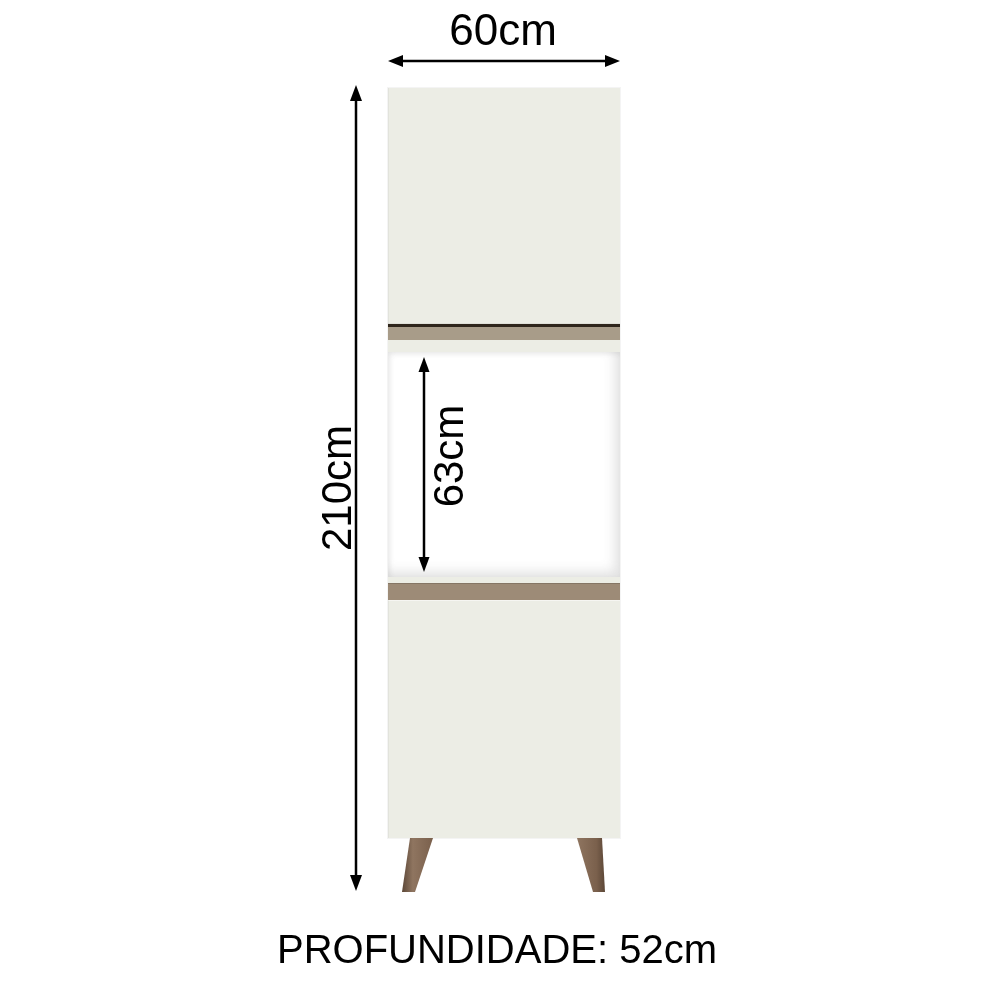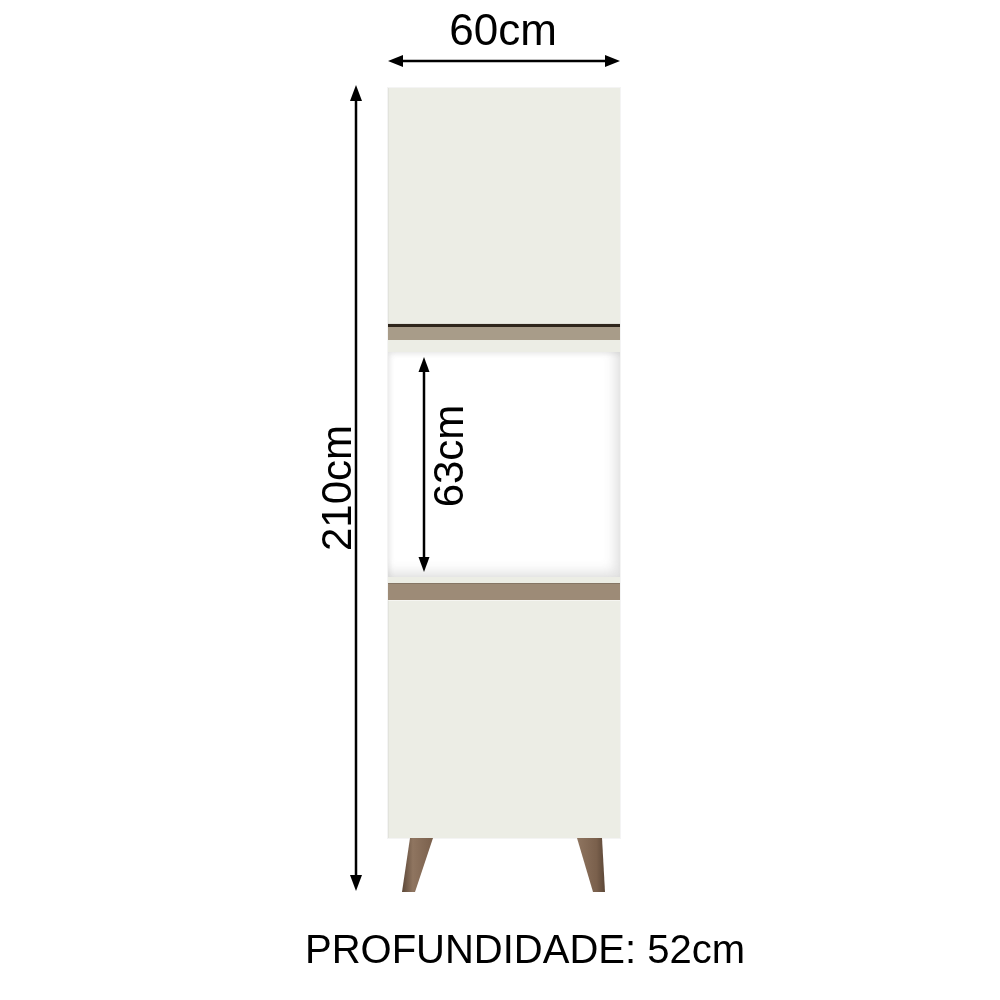--- a/index.html
+++ b/index.html
@@ -76,21 +76,20 @@
   .width-label{left:503px;top:30px;font-size:44px;}
   .height-label{left:337px;top:488px;}
   .opening-label{left:449px;top:456px;}
   .depth-label{
     position:absolute;
     left:497px;top:949px;
     transform:translate(-50%,-50%);
     color:var(--text);
     font-size:40px;
     white-space:nowrap;
-    margin-left:28px;
   }
 </style>
 </head>
 <body>
 
 <div class="stage">
 
   <div class="cabinet">
     <div class="top-door"></div>
     <div class="dark-line"></div>

